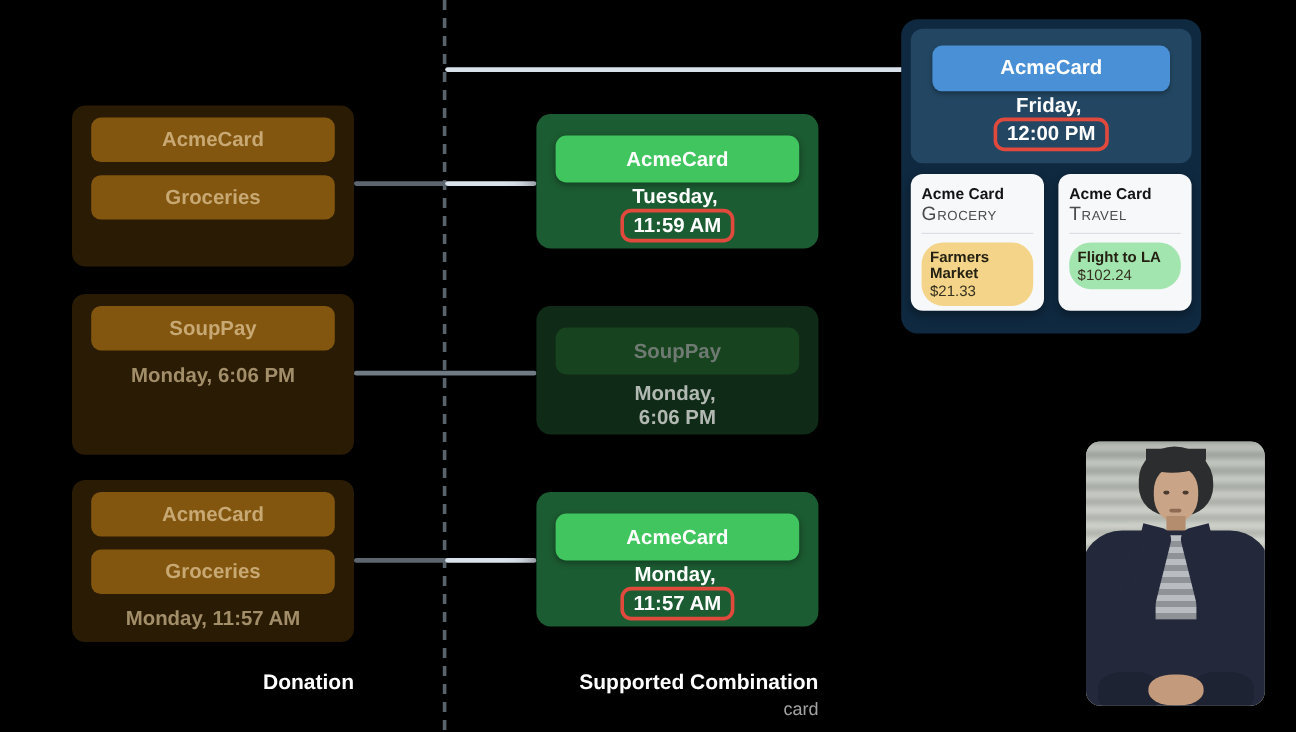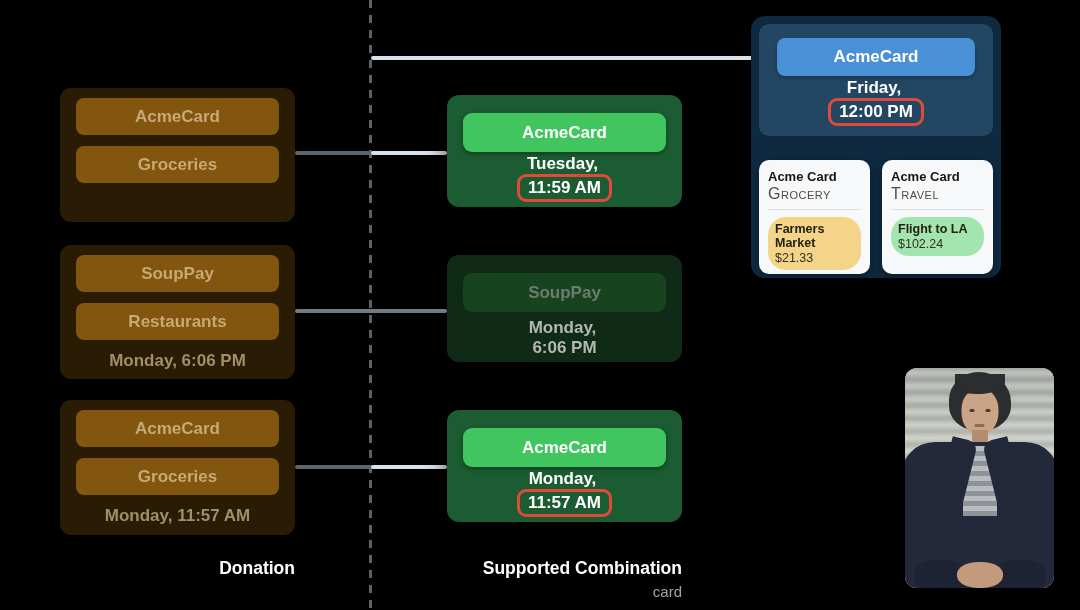--- a/index.html
+++ b/index.html
@@ -42,21 +42,21 @@
         border:3.5px solid #e2493d;border-radius:9px;padding:1px 8px;}
 
   
   .panel{position:absolute;left:751px;top:16px;width:250px;height:262px;
          background:#0f2940;border-radius:14px;box-sizing:border-box;padding:8px;}
   .phead{background:#234763;border-radius:10px;height:112px;box-sizing:border-box;padding:14px 18px 0;}
   .bluebtn{height:38px;border-radius:8px;background:#4a90d6;display:flex;align-items:center;
            justify-content:center;color:#fff;font-size:17px;font-weight:700;
            box-shadow:0 2px 4px rgba(0,0,0,.3);}
   .phead .gts{color:#fff;}
-  .txrow{display:flex;gap:12px;margin-top:24px;}
+  .txrow{display:flex;gap:12px;margin-top:9px;}
   .txcard{flex:1;background:#f7f8fa;border-radius:10px;height:114px;box-sizing:border-box;
           padding:9px 9px 0;box-shadow:0 3px 8px rgba(0,0,0,.35);}
   .txname{font-size:13px;font-weight:700;color:#141414;}
   .txcat{font-size:16px;font-variant:small-caps;letter-spacing:.5px;color:#4b4b4b;margin-top:1px;}
   .txdiv{height:1px;background:#dcdee3;margin:6px 0 7px;}
   .chip{border-radius:18px;padding:5px 7px;}
   .chip.amber{background:#f4d488;}
   .chip.green{background:#a2e5af;}
   .chipm{font-size:12.5px;font-weight:700;color:#242012;}
   .chipa{font-size:12.5px;color:#35301f;margin-top:1px;}
@@ -113,21 +113,20 @@
   <div class="conn mid" style="left:295px;top:309px;width:152px;"></div>
   <div class="conn dim" style="left:295px;top:465px;width:76px;"></div>
   <div class="conn bright" style="left:371px;top:465px;width:76px;"></div>
 
   <div class="lcard" style="top:88px;height:134px;">
     <div class="lbtn">AcmeCard</div>
     <div class="lbtn">Groceries</div>
   </div>
   <div class="lcard" style="top:245px;height:134px;">
     <div class="lbtn">SoupPay</div>
-    <div class="lbtn">Restaurants</div>
     <div class="lts">Monday, 6:06 PM</div>
   </div>
   <div class="lcard" style="top:400px;height:135px;">
     <div class="lbtn">AcmeCard</div>
     <div class="lbtn">Groceries</div>
     <div class="lts">Monday, 11:57 AM</div>
   </div>
 
   <div class="gcard hl" style="top:95px;height:112px;">
     <div class="gbtn">AcmeCard</div>

